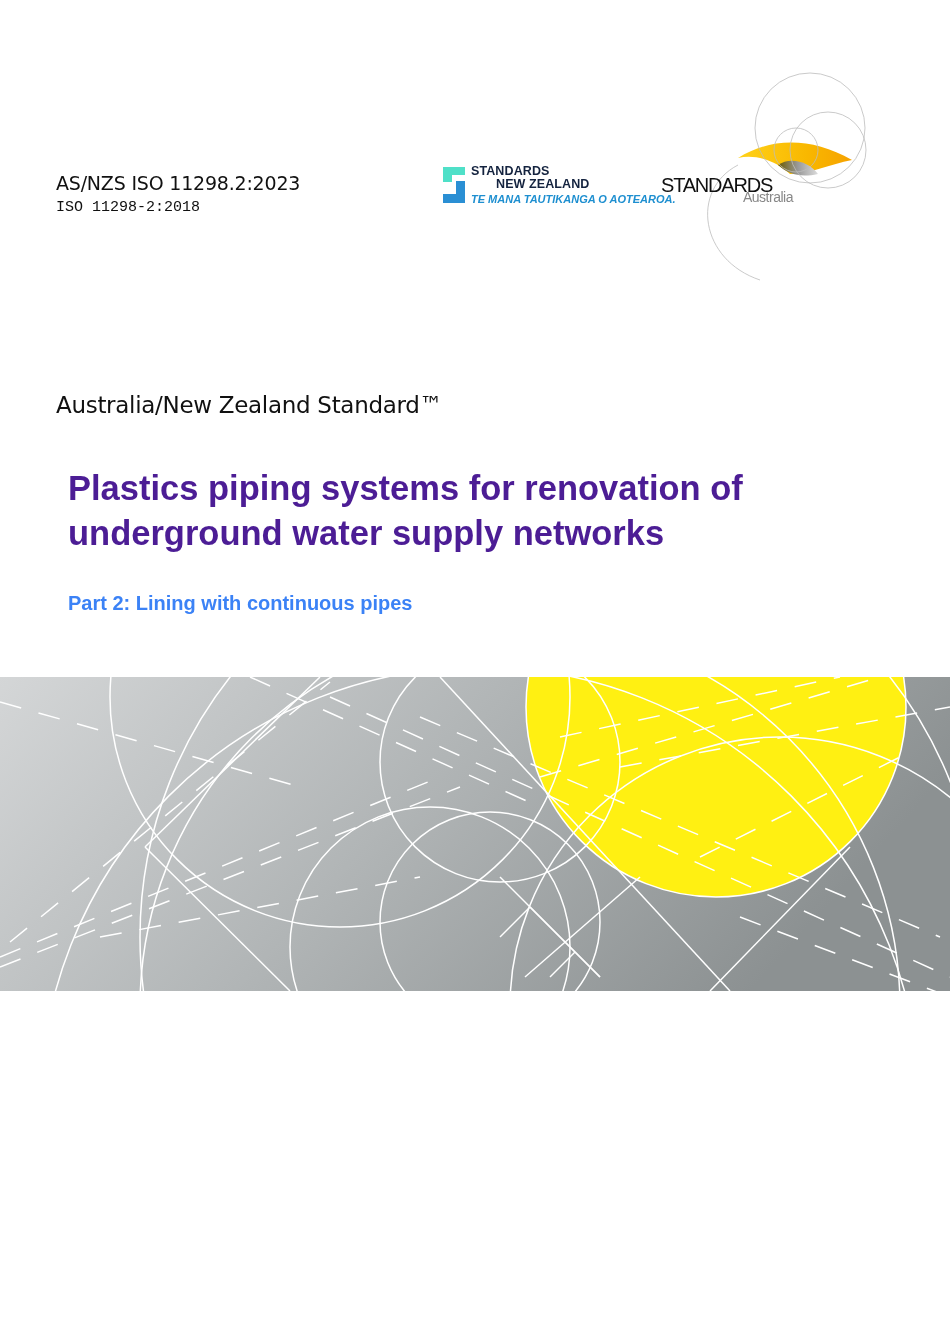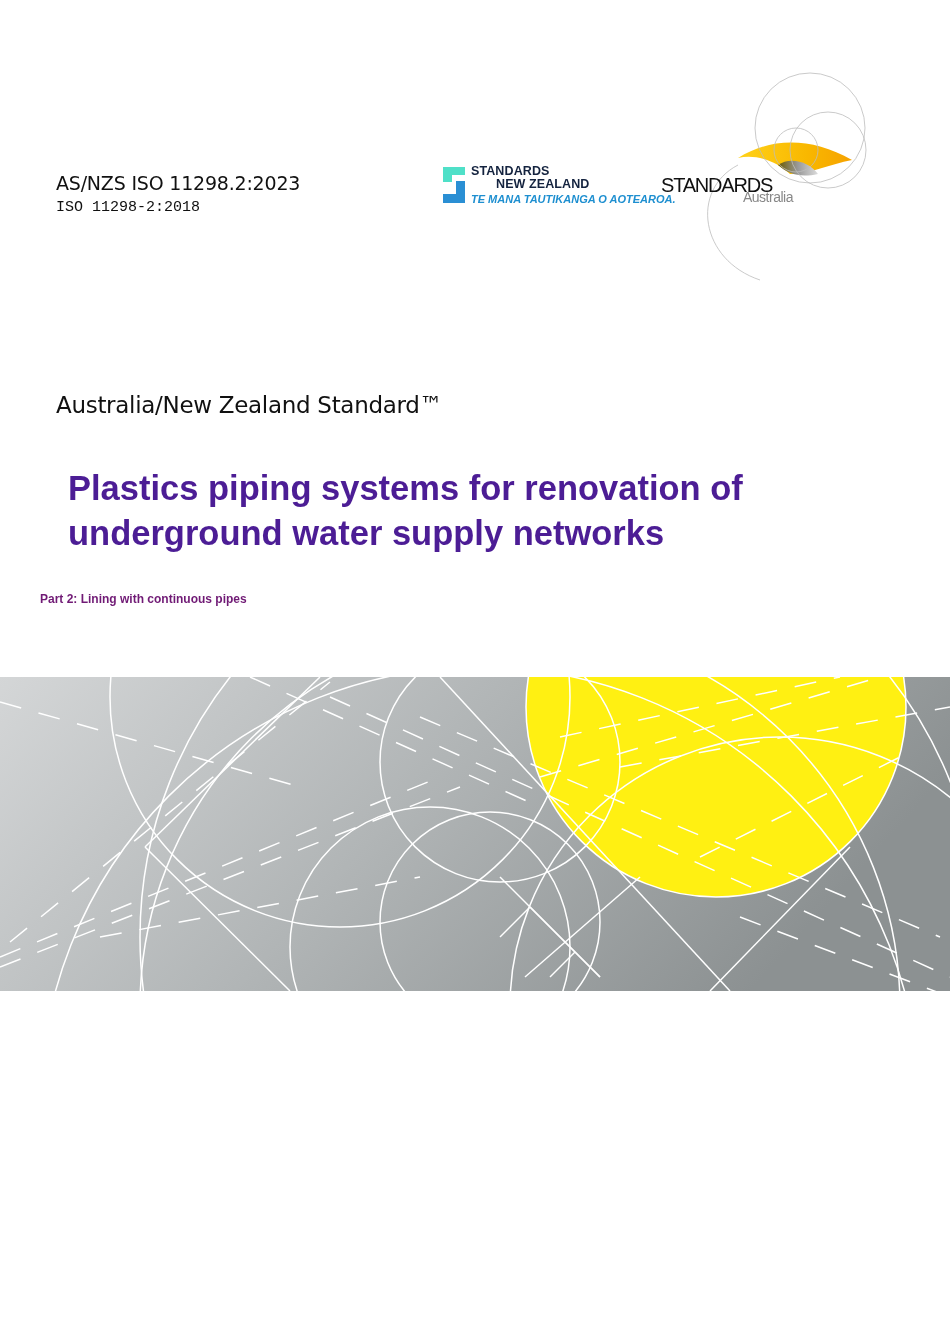--- a/index.html
+++ b/index.html
@@ -32,22 +32,22 @@
     position: absolute; left: 69px; top: 119px; font-family: "Liberation Sans", sans-serif;
     font-size: 14px; color: #888; letter-spacing: -0.5px; margin-left: 24px;
   }
 
   .doc-type { position: absolute; left: 56px; top: 392px; font-size: 23px; color: #111; letter-spacing: -0.3px; }
   .doc-title {
     position: absolute; left: 56px; top: 466px; width: 840px;
     font-family: "Liberation Sans", sans-serif; font-weight: bold; font-size: 34.5px; line-height: 45px; color: #4c1d95; margin-left: 12px;
   }
   .doc-subtitle {
-    position: absolute; left: 40px; top: 592px;
-    font-family: "Liberation Sans", sans-serif; font-weight: bold; font-size: 12px; color: #701a75;
+    position: absolute; left: 68px; top: 592px;
+    font-family: "Liberation Sans", sans-serif; font-weight: bold; font-size: 20px; color: #3b82f6;
   }
 
   .cover-art { position: absolute; left: 0; top: 677px; width: 950px; height: 314px; }
 </style>
 </head>
 <body>
 
 <div class="std-number">AS/NZS ISO 11298.2:2023</div>
 <div class="iso-number">ISO 11298-2:2018</div>
 

